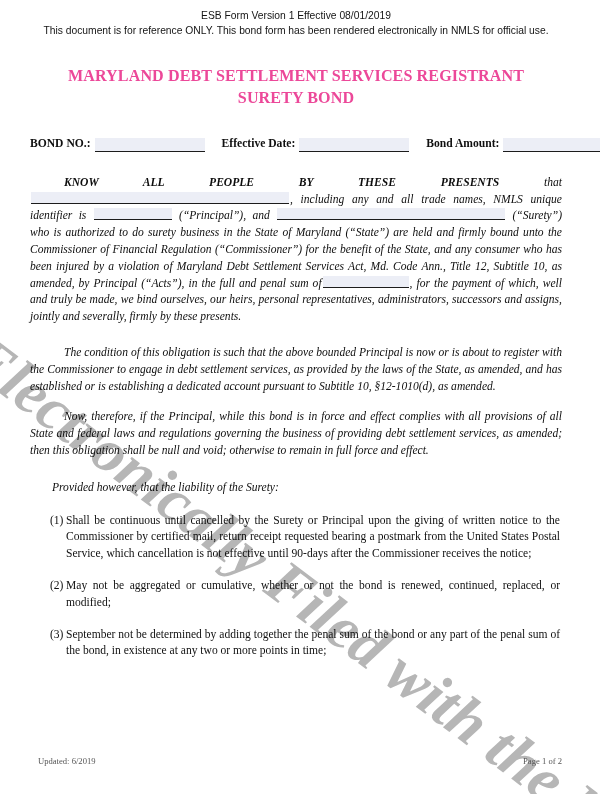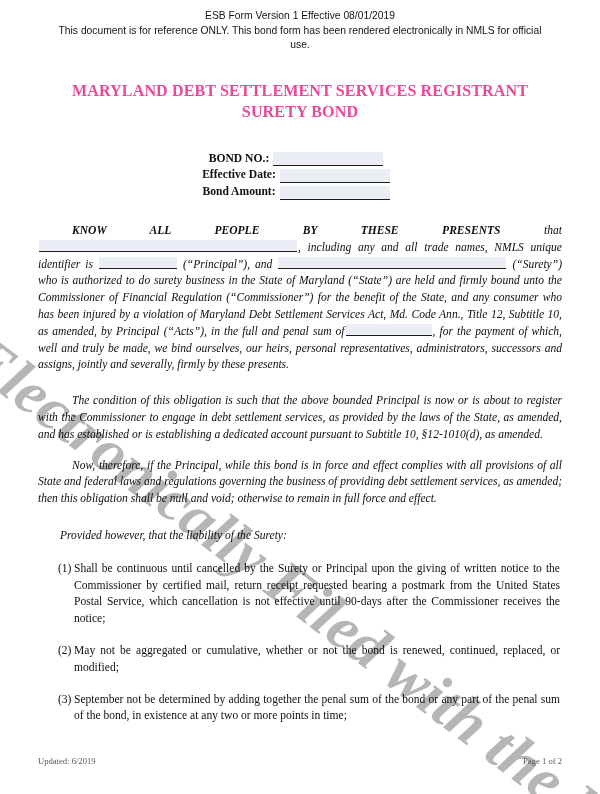--- a/index.html
+++ b/index.html
@@ -42,21 +42,21 @@
     color: #9a9a9a;
     opacity: .72;
     white-space: nowrap;
     line-height: 1;
   }
 
   
   .content {
     position: relative;
     z-index: 10;
-    padding: 9px 38px 0 38px;
+    padding: 9px 38px 0 30px;
   }
 
   .hdr {
     font-family: "Liberation Sans", "DejaVu Sans", sans-serif;
     font-size: 10.3px;
     line-height: 1.42;
     text-align: center;
     color: #141414;
     margin: 0 10px;
   }
@@ -70,23 +70,22 @@
     letter-spacing: .1px;
     margin: 27px 22px 0 22px;
     color: #ec4899;
   }
   .doc-title .t2 { display: block; }
 
   
   .bond-meta {
     margin-top: 29px;
     display: flex;
-    flex-direction: column;
-    align-items: center;
-    gap: 2px;
+    align-items: flex-start;
+    gap: 17px;
     padding-right: 8px;
   }
   .bond-row {
     display: flex;
     align-items: flex-end;
     font-weight: 700;
     font-size: 11.6px;
     line-height: 1.28;
   }
   .bond-row .lbl {

